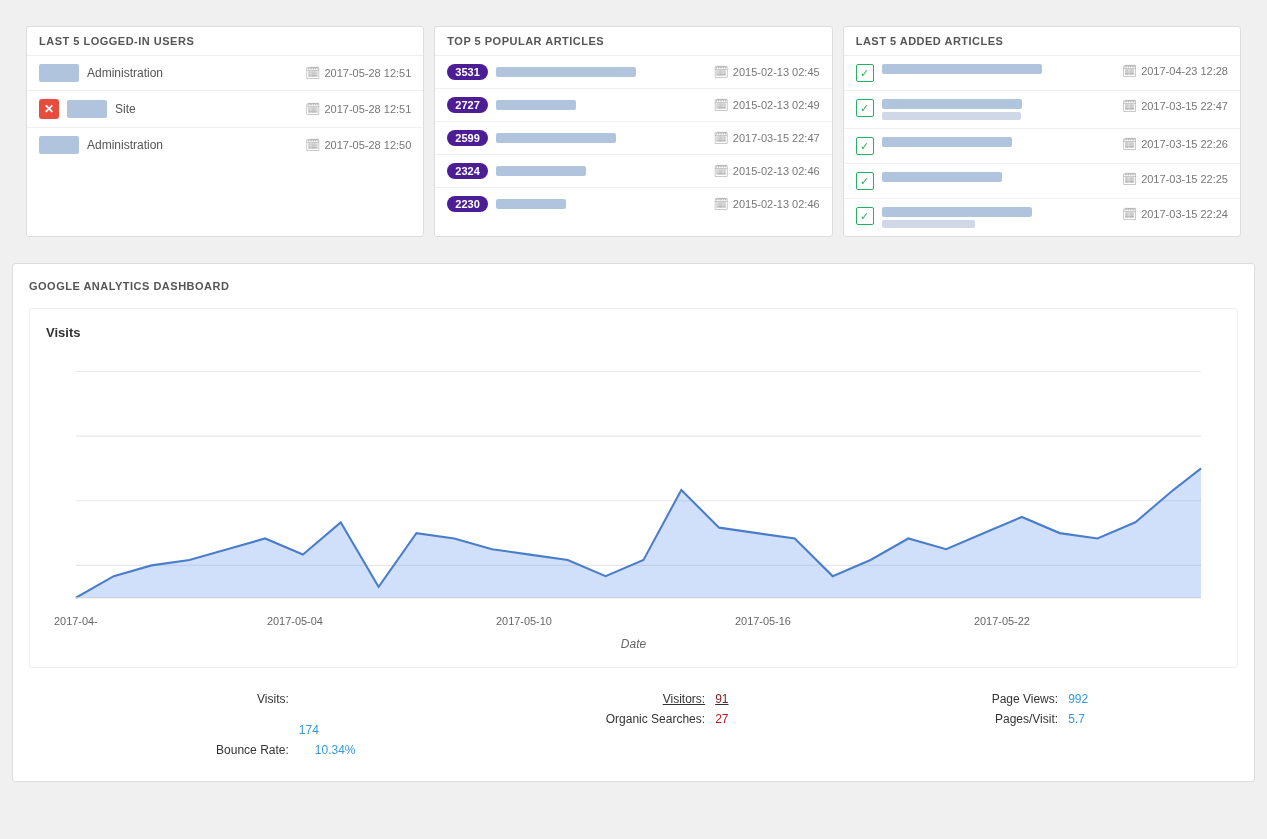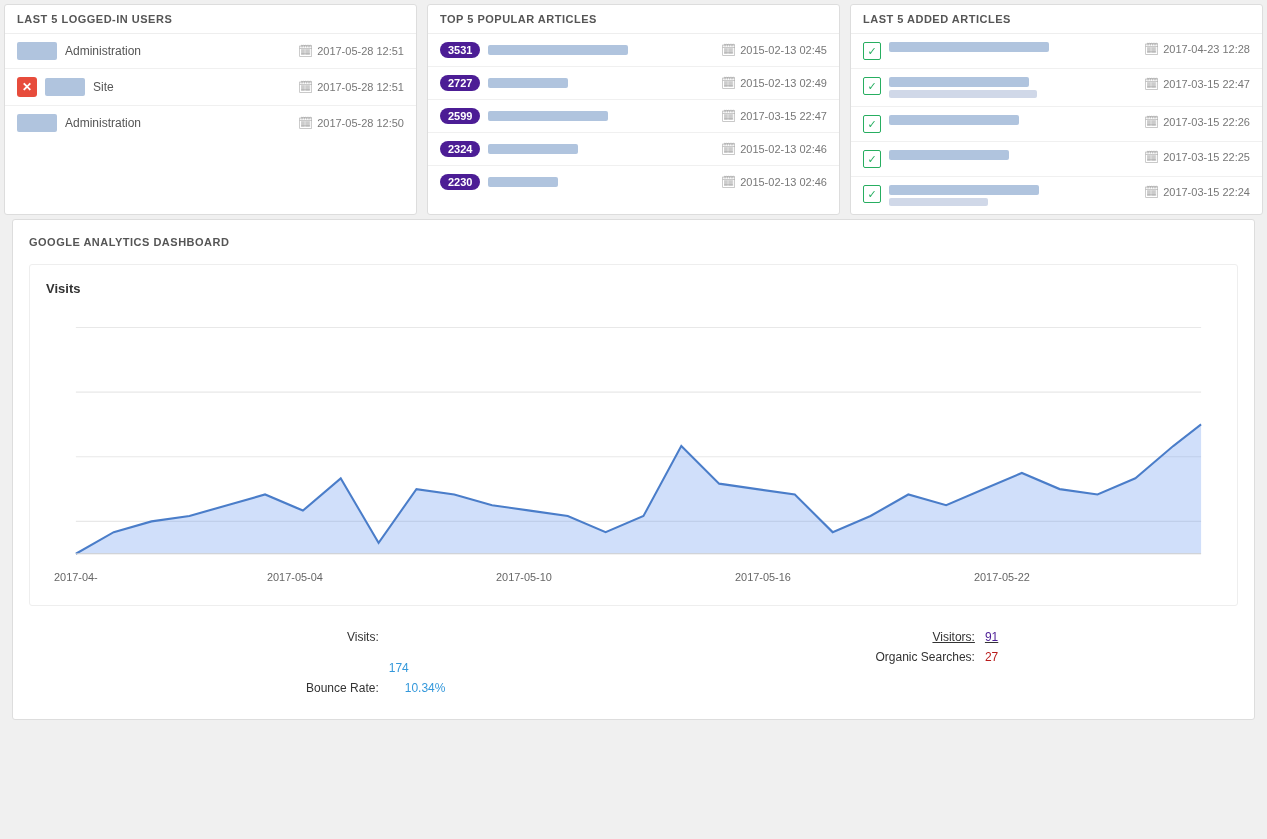--- a/index.html
+++ b/index.html
@@ -1,18 +1,18 @@
 <!DOCTYPE html>
 <html><head>
   <meta charset="utf-8">
   <style>
     * { box-sizing: border-box; margin: 0; padding: 0; }
     body { font-family: Arial, sans-serif; font-size: 12px; background: #f0f0f0; color: #333; }
 
-    .top-panels { display: flex; gap: 10px; padding: 4px; }
+    .top-panels { display: flex; gap: 10px; padding: 26px; }
     .panel { background: #fff; border: 1px solid #ddd; border-radius: 3px; flex: 1; }
     .panel-header { padding: 8px 12px; font-size: 11px; font-weight: bold; color: #555; border-bottom: 1px solid #eee; letter-spacing: 0.5px; }
 
     .user-row { display: flex; align-items: center; padding: 8px 12px; border-bottom: 1px solid #f0f0f0; gap: 8px; }
     .user-row:last-child { border-bottom: none; }
     .user-avatar { width: 40px; height: 18px; background: #b0c4de; border-radius: 2px; display: inline-block; }
     .user-role { color: #555; flex: 1; }
     .user-meta { display: flex; align-items: center; gap: 4px; color: #777; font-size: 11px; }
     .cal-icon { color: #999; font-size: 12px; }
     .error-icon { background: #e74c3c; color: white; border-radius: 3px; width: 20px; height: 20px; display: flex; align-items: center; justify-content: center; font-weight: bold; font-size: 12px; }
@@ -215,37 +215,48 @@
 
       <text x="30" y="255" font-size="11" fill="#666" text-anchor="middle">2017-04-</text>
       <text x="30" y="268" font-size="11" fill="#666" text-anchor="middle">28</text>
       <text x="250" y="255" font-size="11" fill="#666" text-anchor="middle">2017-05-04</text>
       <text x="480" y="255" font-size="11" fill="#666" text-anchor="middle">2017-05-10</text>
       <text x="720" y="255" font-size="11" fill="#666" text-anchor="middle">2017-05-16</text>
       <text x="960" y="255" font-size="11" fill="#666" text-anchor="middle">2017-05-22</text>
 
       <line x1="30" y1="230" x2="1160" y2="230" stroke="#ccc" stroke-width="1"></line>
     </svg>
+    <div style="text-align:center; font-style:italic; font-size:12px; color:#666; margin-top:4px;">Date</div>
   </div>
 
   <div style="display:flex; justify-content:space-around; padding: 8px 40px;">
     <div>
       <div style="display:flex; gap:10px; margin-bottom:6px;">
         <span style="text-align:right; min-width:110px;">Visits:</span>
         <span style="color:#3498db;margin-top:31px;">174</span>
       </div>
       <div style="display:flex; gap:26px;">
         <span style="text-align:right; min-width:110px;">Bounce Rate:</span>
         <span style="color:#3498db;">10.34%</span>
       </div>
     </div>
     <div>
       <div style="display:flex; gap:10px; margin-bottom:6px;text-decoration:underline;">
         <span style="text-align:right; min-width:130px;">Visitors:</span>
-        <span style="color:#4c1d95;">91</span>
+        <span style="color:#7f1d1d;">91</span>
       </div>
       <div style="display:flex; gap:10px;">
         <span style="text-align:right; min-width:130px;">Organic Searches:</span>
         <span style="color:#b91c1c;">27</span>
       </div>
     </div>
+    <div>
+      <div style="display:flex; gap:10px; margin-bottom:6px;">
+        <span style="text-align:right; min-width:110px;">Page Views:</span>
+        <span style="color:#3498db;">992</span>
+      </div>
+      <div style="display:flex; gap:10px;">
+        <span style="text-align:right; min-width:110px;">Pages/Visit:</span>
+        <span style="color:#3498db;">5.7</span>
+      </div>
+    </div>
   </div>
 </div>
 
 </body></html>

